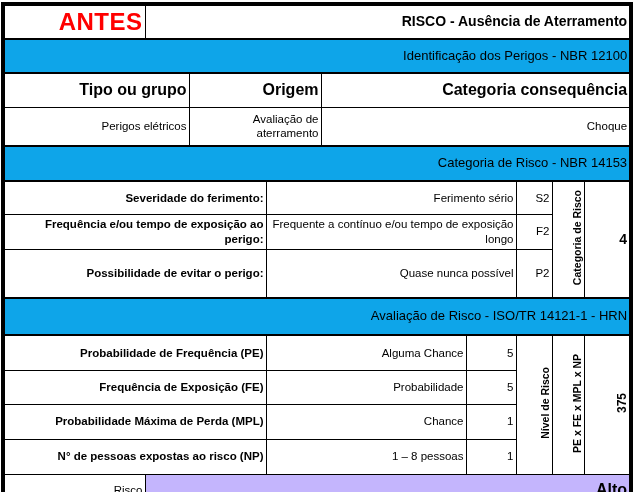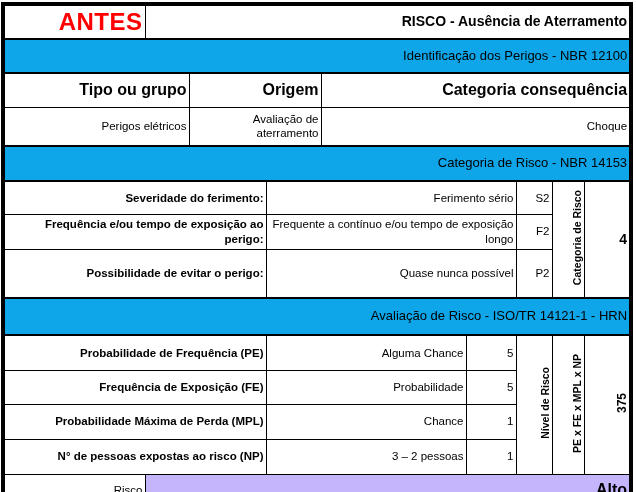--- a/index.html
+++ b/index.html
@@ -158,21 +158,21 @@
   </tr>
 
   <tr style="height:35px">
     <td class="label-cell" colspan="3">Probabilidade Máxima de Perda (MPL)</td>
     <td class="value-cell" colspan="2">Chance</td>
     <td class="code-cell">1</td>
   </tr>
 
   <tr style="height:35px">
     <td class="label-cell" colspan="3">N° de pessoas expostas ao risco (NP)</td>
-    <td class="value-cell" colspan="2">3 – 2 pessoas</td>
+    <td class="value-cell" colspan="2">1 – 8 pessoas</td>
     <td class="code-cell">1</td>
   </tr>
 
   <tr style="height:34px">
     <td class="risco-label-cell">Risco</td>
     <td class="risk-result-cell" colspan="8">Alto</td>
   </tr>
 </tbody>
   </table>
 

